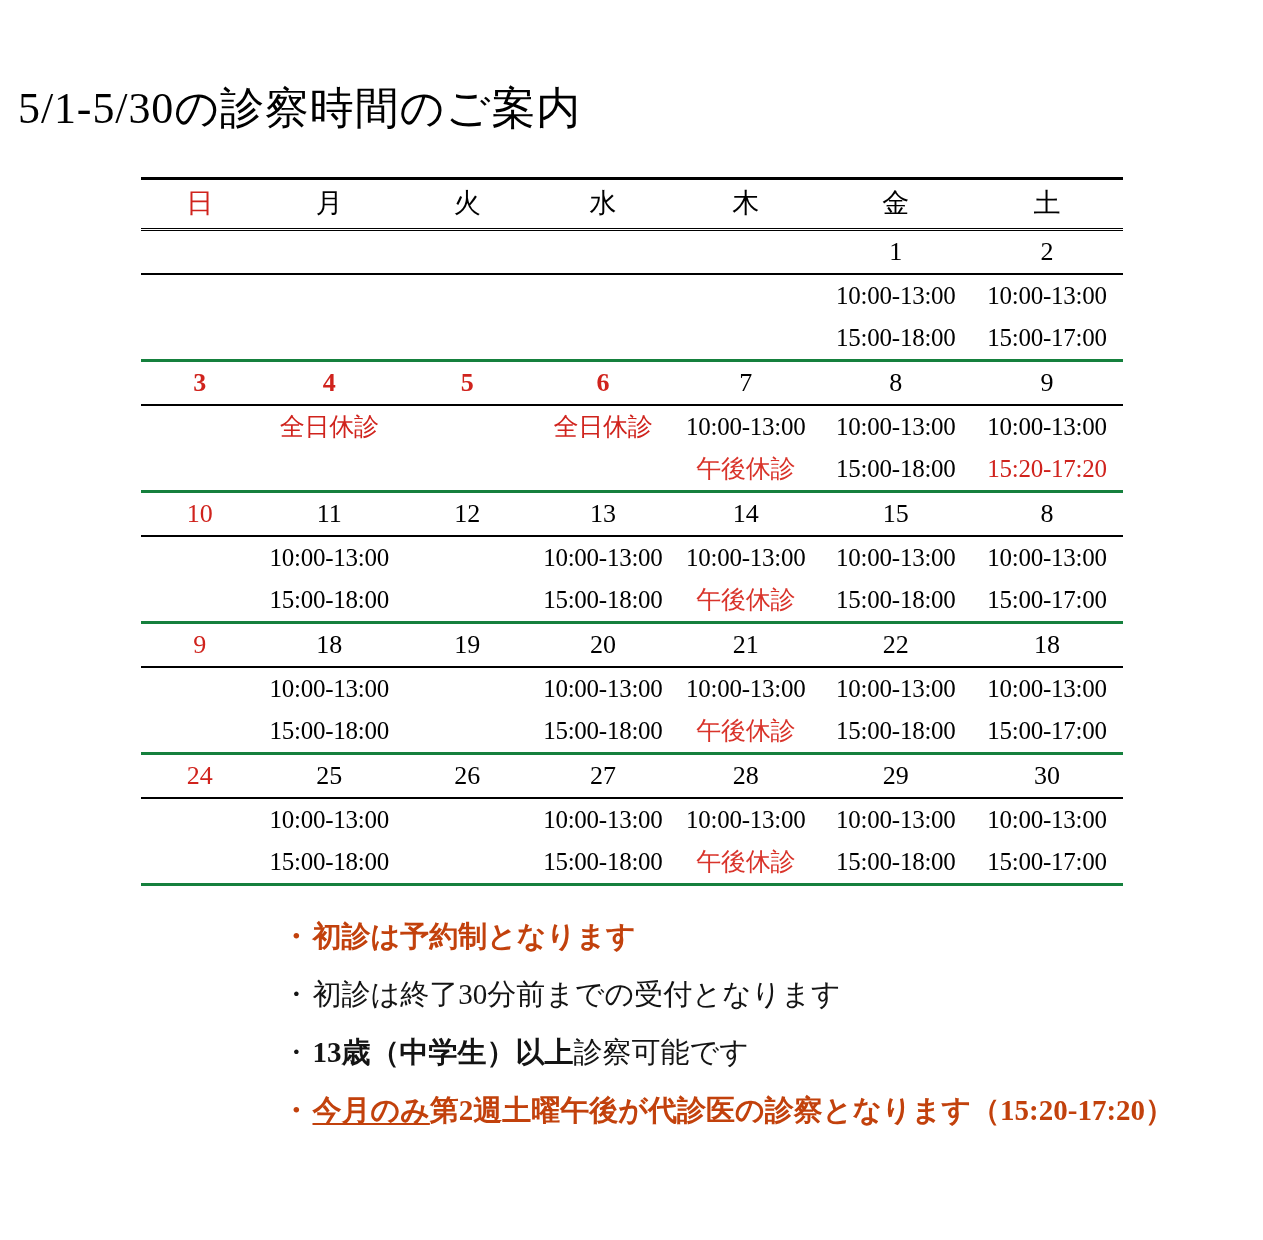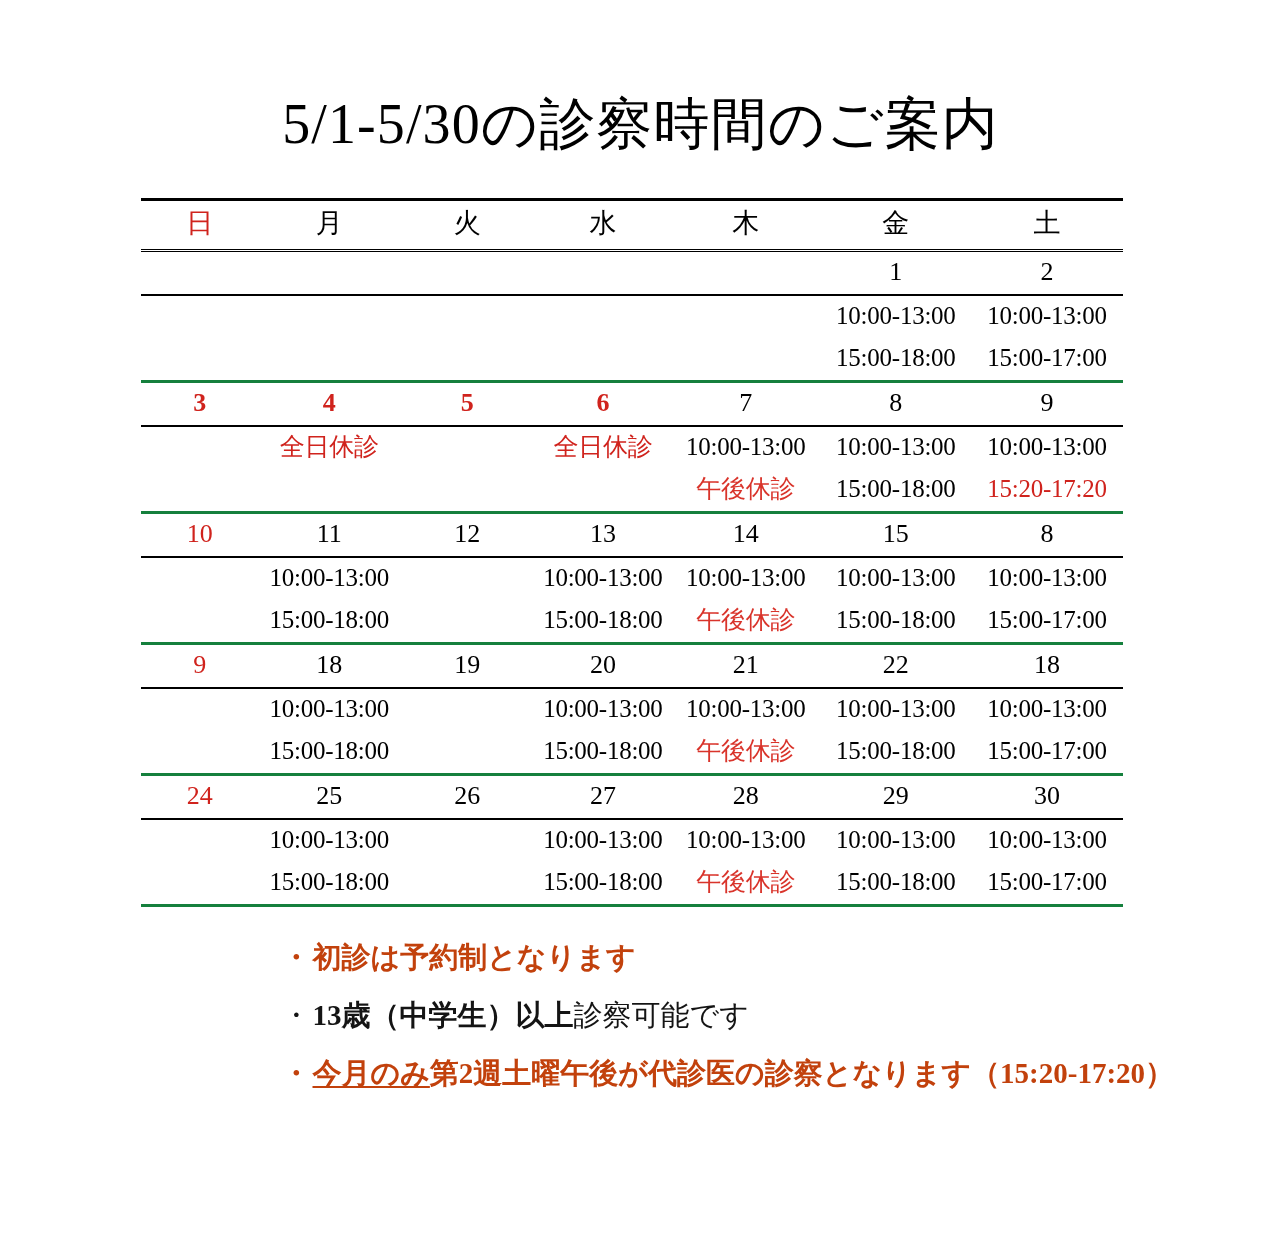--- a/index.html
+++ b/index.html
@@ -11,22 +11,22 @@
     width: 1263px;
     height: 1240px;
     font-family: "Liberation Serif", "DejaVu Serif", serif;
     color: #000000;
     position: relative;
     overflow: hidden;
   }
 
   
   .title {
-    text-align: center;
-    font-size: 56px;
+    text-align: left;
+    font-size: 44px;
     line-height: 1;
     font-weight: 400;
     letter-spacing: 0.02em;
     padding-top: 58px;
     color: #000000;
     font-family: "Liberation Serif", "DejaVu Serif", serif;
     margin-left: 18px;
   }
 
   
@@ -277,15 +277,16 @@
           <td class="cell-red">午後休診</td>
           <td>15:00-18:00</td>
           <td>15:00-17:00</td>
         </tr>
       </tbody>
   </table>
 </div>
 
 <div class="notes" id="notes-container">
     <p class="note red"><span class="bullet">・</span><span class="b">初診は予約制となります</span></p>
+    <p class="note black"><span class="bullet">・</span><span>初診は終了30分前までの受付となります</span></p>
     <p class="note black"><span class="bullet">・</span><span class="b">13歳（中学生）以上</span><span>診察可能です</span></p>
     <p class="note red"><span class="bullet">・</span><span class="b u">今月のみ</span><span class="b">第2週土曜午後が代診医の診察となります（15:20-17:20）</span></p>
   </div>
 
 </body></html>

